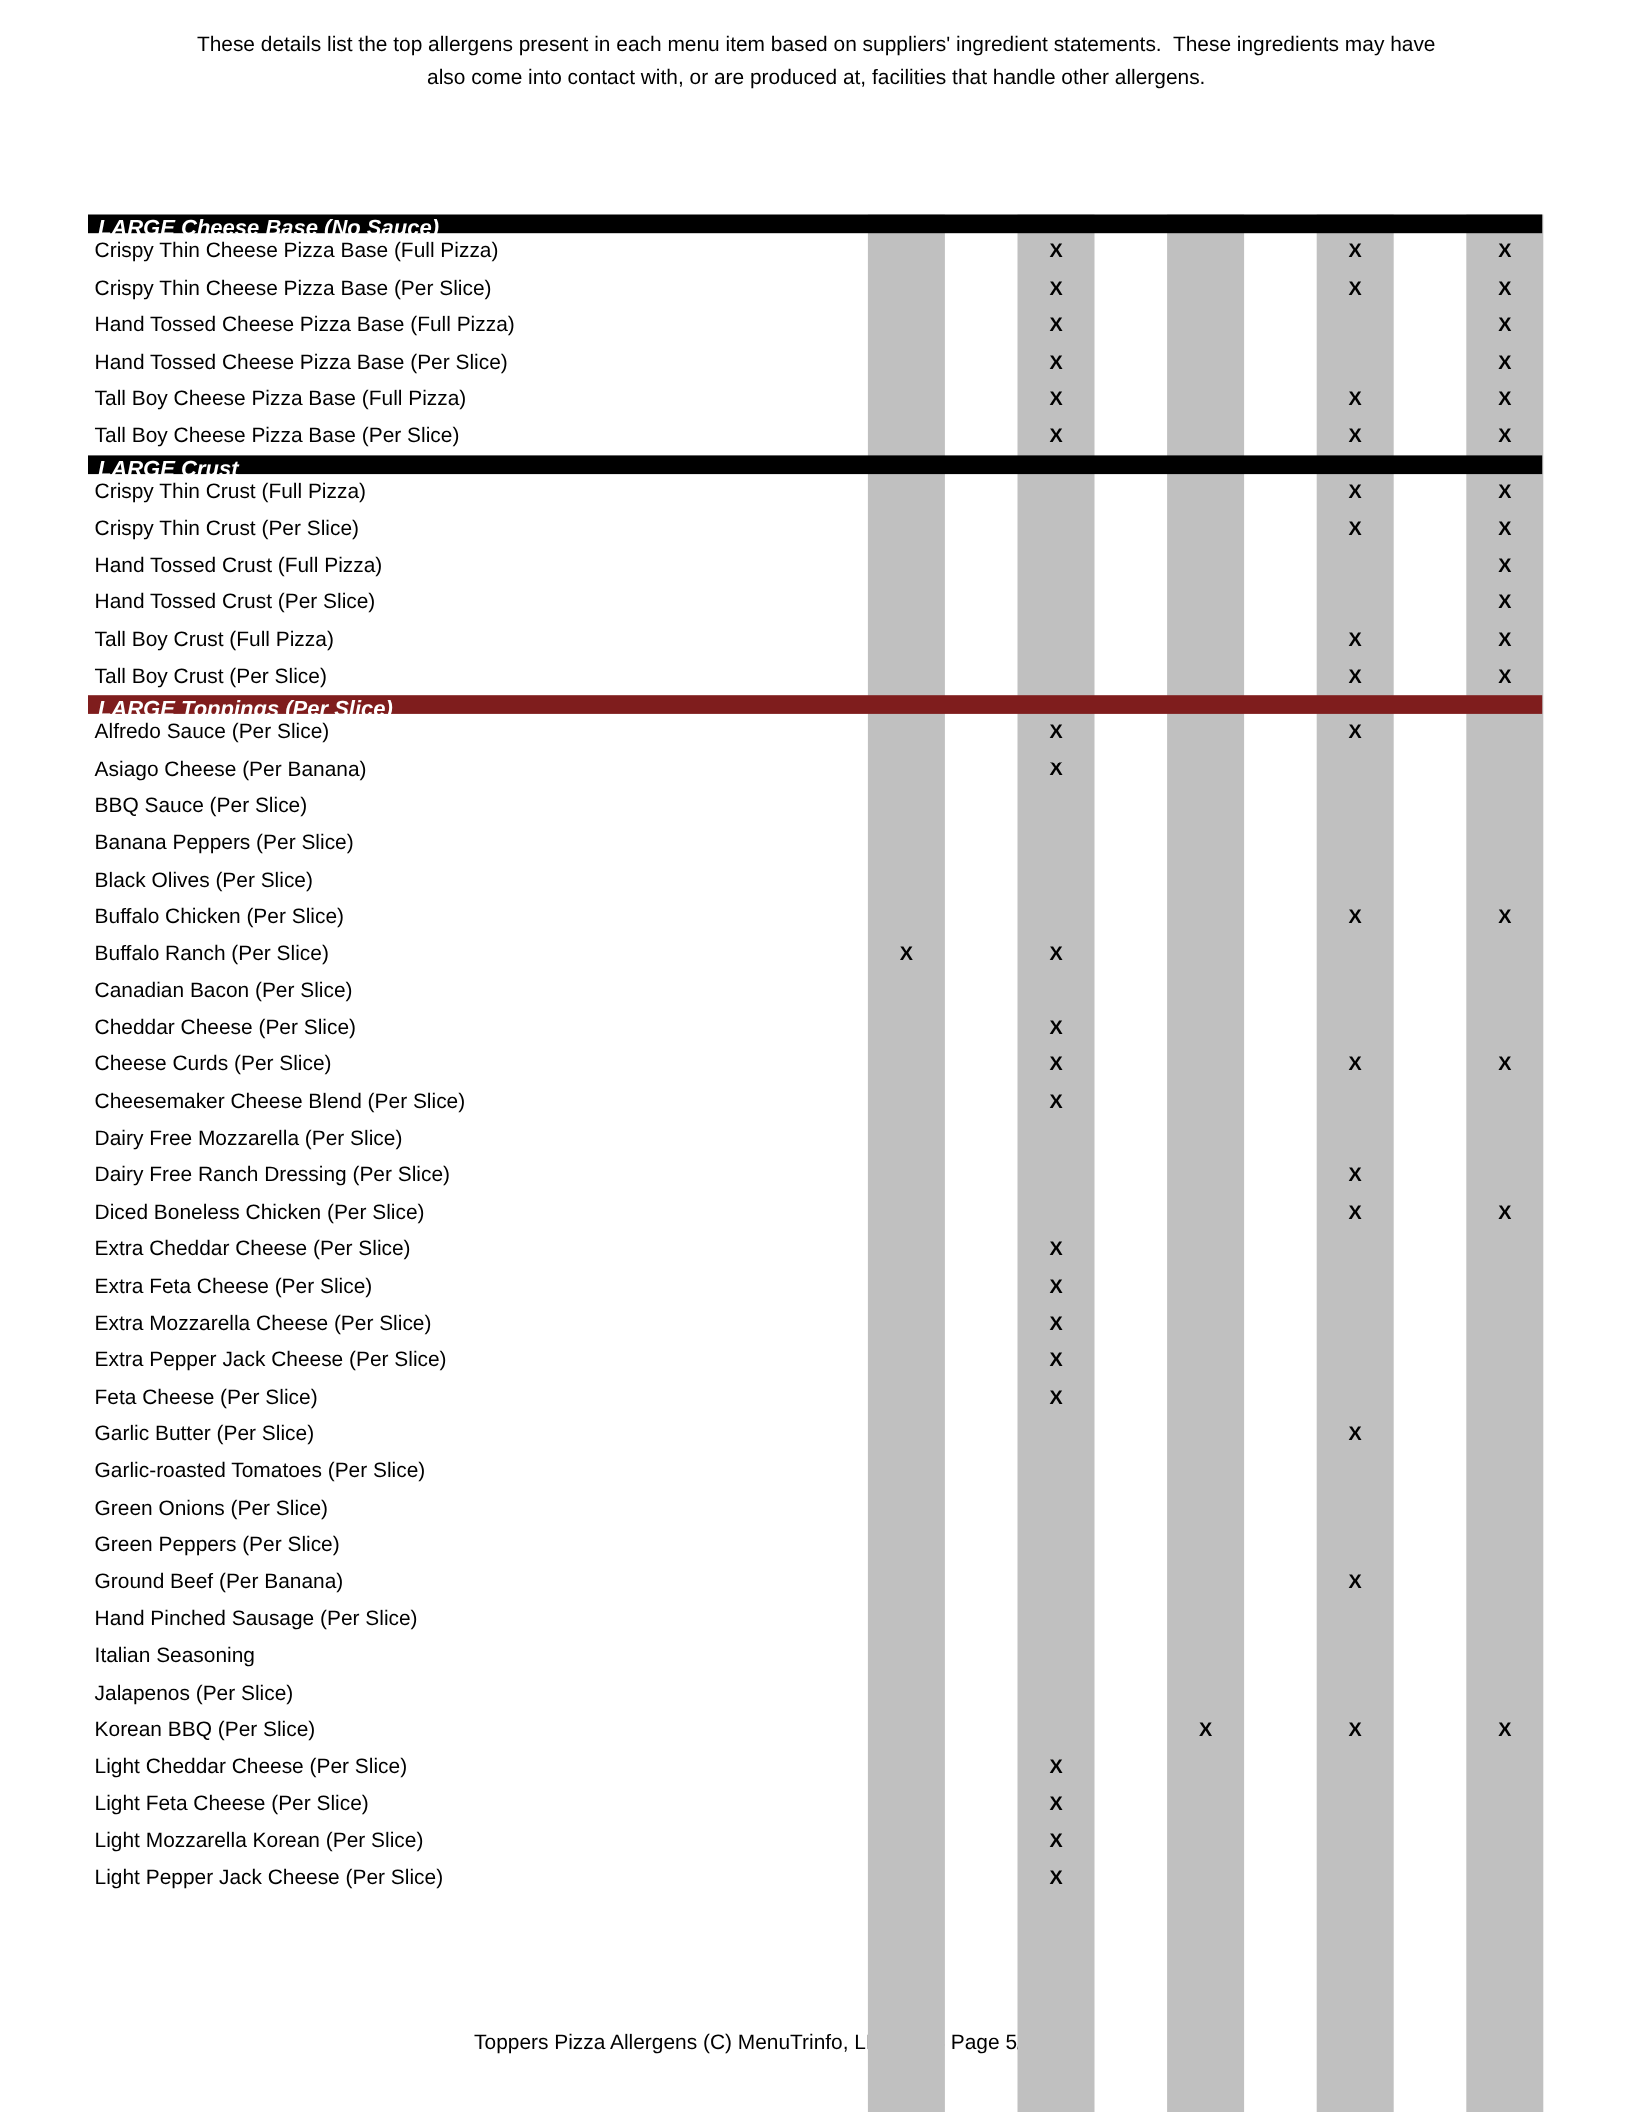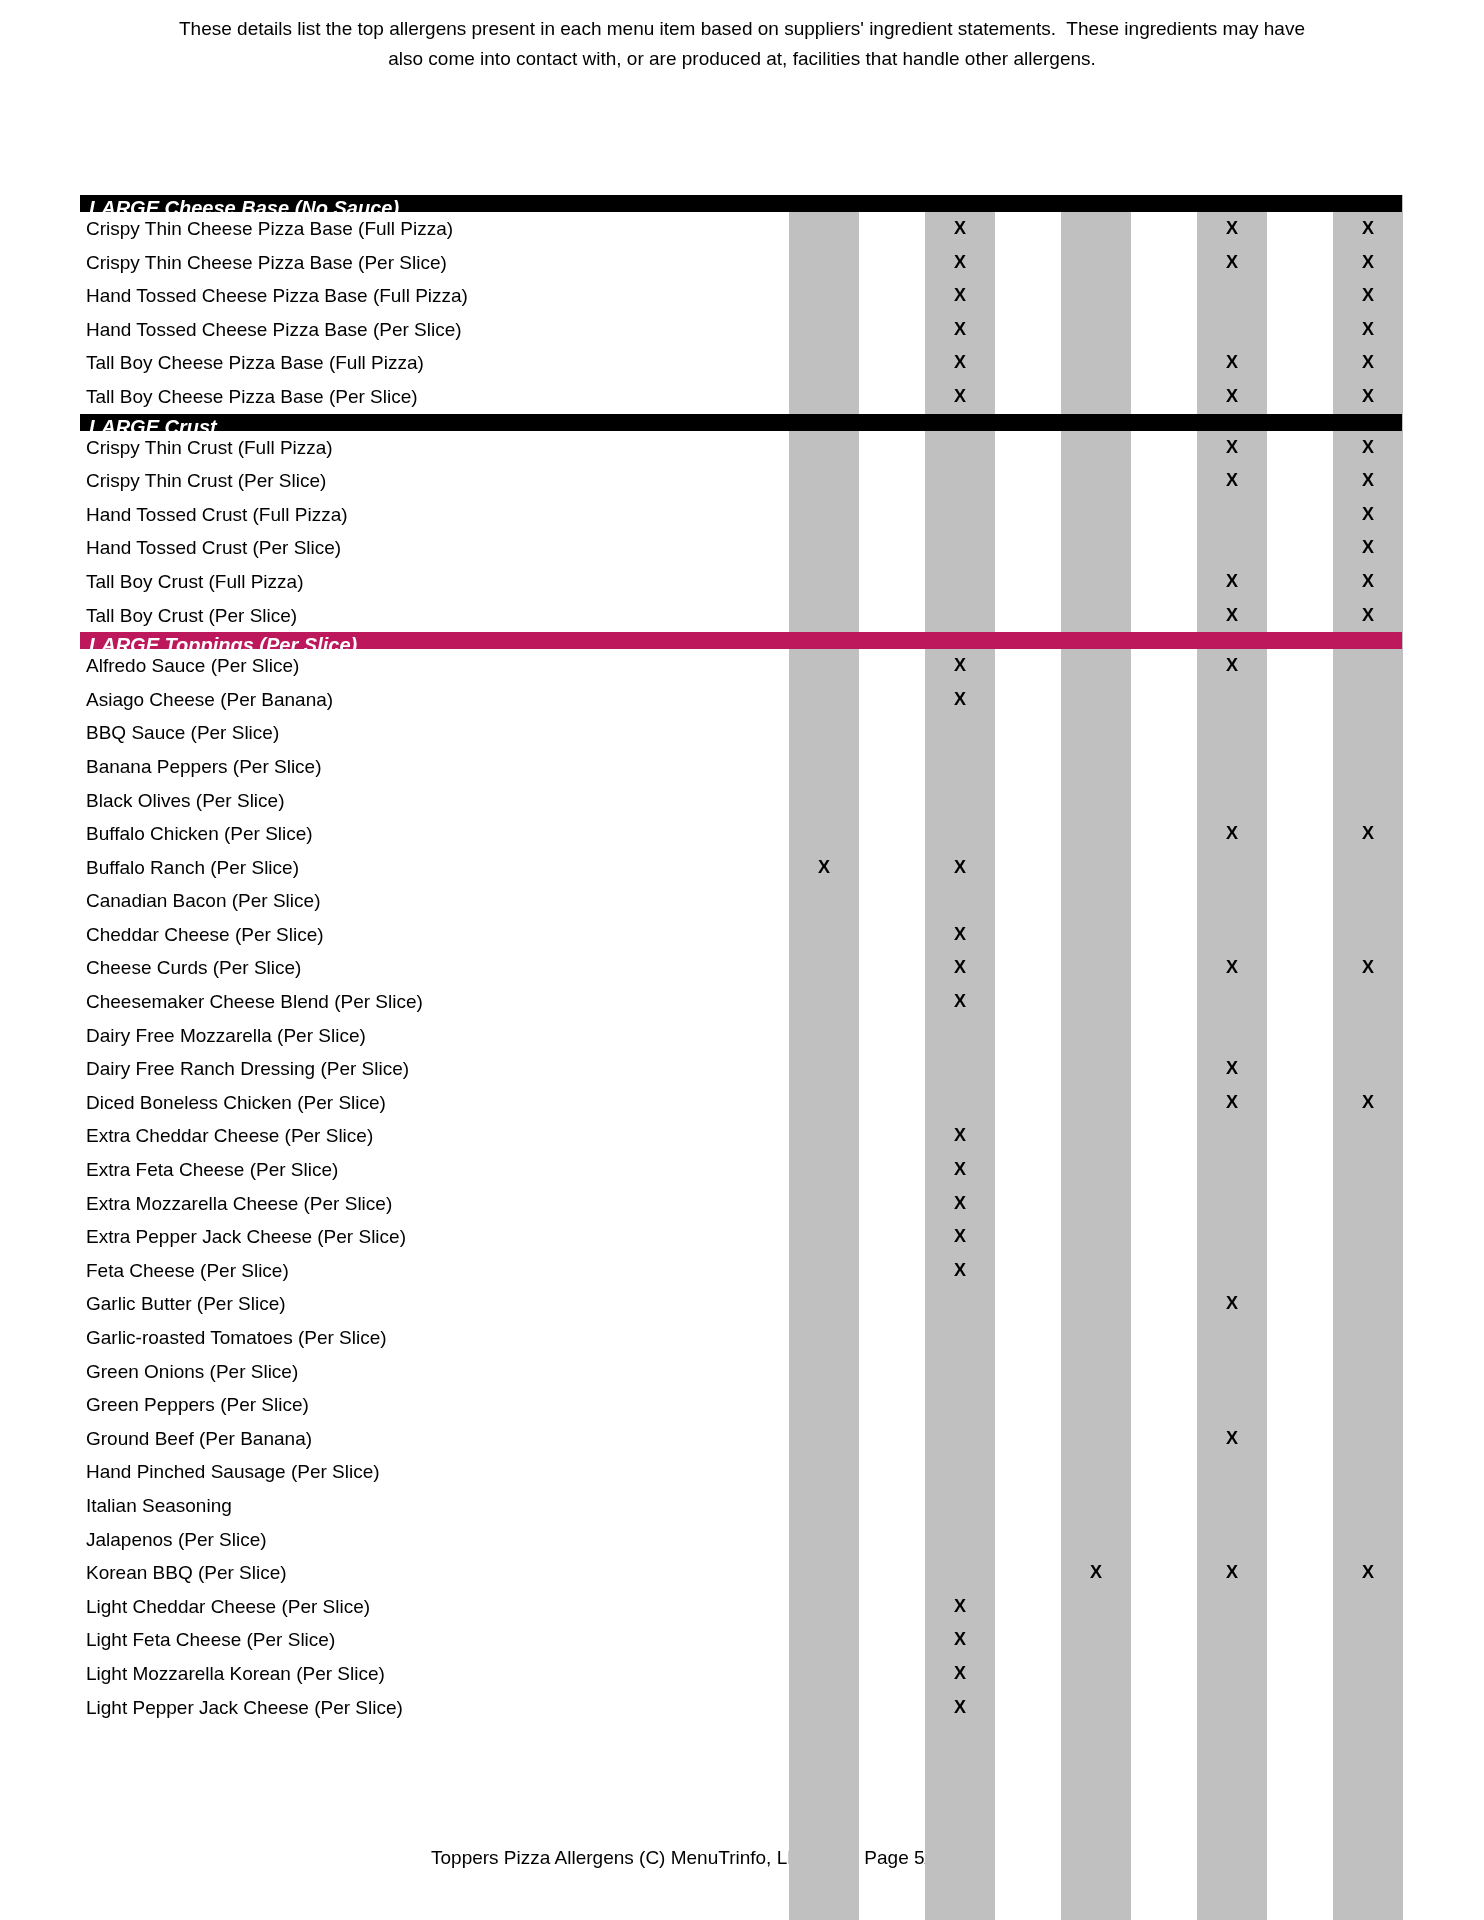--- a/index.html
+++ b/index.html
@@ -7,21 +7,21 @@
     position: relative;
     width: 1484px;
     height: 1920px;
     background: #ffffff;
     overflow: hidden;
     font-family: "Liberation Sans", sans-serif;
     color: #000000;
   }
   .disclaimer {
     position: absolute;
-    top: 14px;
+    top: 26px;
     left: 50%;
     transform: translateX(-50%);
     width: 1420px;
     text-align: center;
     font-size: 19px;
     line-height: 30px;
     z-index: 3;
   }
   .dline { display: block; white-space: pre; }
   .footer {
@@ -108,21 +108,21 @@
       <div class="row"><span class="row-label">Hand Tossed Cheese Pizza Base (Per Slice)</span><span class="mark" style="left: 880px;">X</span><span class="mark" style="left: 1288px;">X</span></div>
       <div class="row"><span class="row-label">Tall Boy Cheese Pizza Base (Full Pizza)</span><span class="mark" style="left: 880px;">X</span><span class="mark" style="left: 1152px;">X</span><span class="mark" style="left: 1288px;">X</span></div>
       <div class="row"><span class="row-label">Tall Boy Cheese Pizza Base (Per Slice)</span><span class="mark" style="left: 880px;">X</span><span class="mark" style="left: 1152px;">X</span><span class="mark" style="left: 1288px;">X</span></div>
       <div class="section-header" style="background: rgb(0, 0, 0);">LARGE Crust</div>
       <div class="row"><span class="row-label">Crispy Thin Crust (Full Pizza)</span><span class="mark" style="left: 1152px;">X</span><span class="mark" style="left: 1288px;">X</span></div>
       <div class="row"><span class="row-label">Crispy Thin Crust (Per Slice)</span><span class="mark" style="left: 1152px;">X</span><span class="mark" style="left: 1288px;">X</span></div>
       <div class="row"><span class="row-label">Hand Tossed Crust (Full Pizza)</span><span class="mark" style="left: 1288px;">X</span></div>
       <div class="row"><span class="row-label">Hand Tossed Crust (Per Slice)</span><span class="mark" style="left: 1288px;">X</span></div>
       <div class="row"><span class="row-label">Tall Boy Crust (Full Pizza)</span><span class="mark" style="left: 1152px;">X</span><span class="mark" style="left: 1288px;">X</span></div>
       <div class="row"><span class="row-label">Tall Boy Crust (Per Slice)</span><span class="mark" style="left: 1152px;">X</span><span class="mark" style="left: 1288px;">X</span></div>
-      <div class="section-header" style="background: #be185d;">LARGE Toppings (Per Slice)</div>
+      <div class="section-header" style="background: #7f1d1d;">LARGE Toppings (Per Slice)</div>
       <div class="row"><span class="row-label">Alfredo Sauce (Per Slice)</span><span class="mark" style="left: 880px;">X</span><span class="mark" style="left: 1152px;">X</span></div>
       <div class="row"><span class="row-label">Asiago Cheese (Per Banana)</span><span class="mark" style="left: 880px;">X</span></div>
       <div class="row"><span class="row-label">BBQ Sauce (Per Slice)</span></div>
       <div class="row"><span class="row-label">Banana Peppers (Per Slice)</span></div>
       <div class="row"><span class="row-label">Black Olives (Per Slice)</span></div>
       <div class="row"><span class="row-label">Buffalo Chicken (Per Slice)</span><span class="mark" style="left: 1152px;">X</span><span class="mark" style="left: 1288px;">X</span></div>
       <div class="row"><span class="row-label">Buffalo Ranch (Per Slice)</span><span class="mark" style="left: 744px;">X</span><span class="mark" style="left: 880px;">X</span></div>
       <div class="row"><span class="row-label">Canadian Bacon (Per Slice)</span></div>
       <div class="row"><span class="row-label">Cheddar Cheese (Per Slice)</span><span class="mark" style="left: 880px;">X</span></div>
       <div class="row"><span class="row-label">Cheese Curds (Per Slice)</span><span class="mark" style="left: 880px;">X</span><span class="mark" style="left: 1152px;">X</span><span class="mark" style="left: 1288px;">X</span></div>

